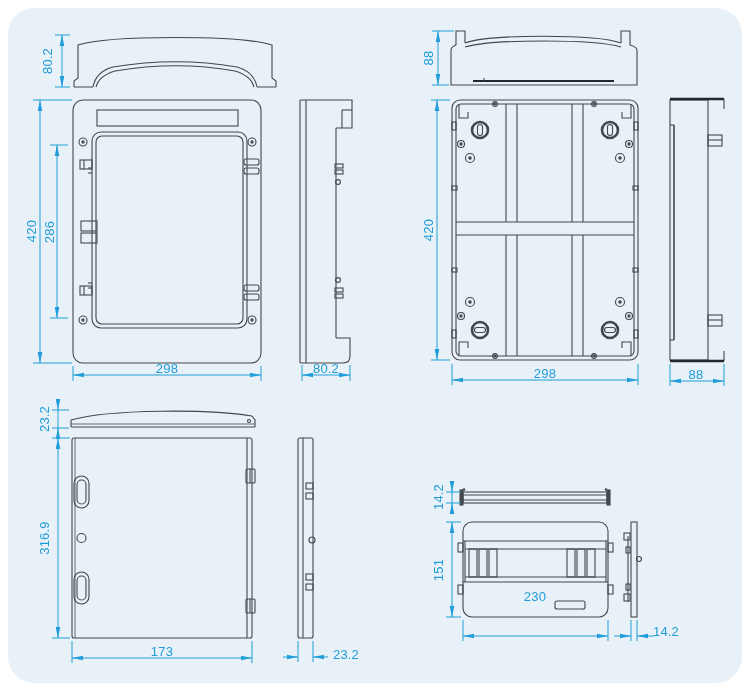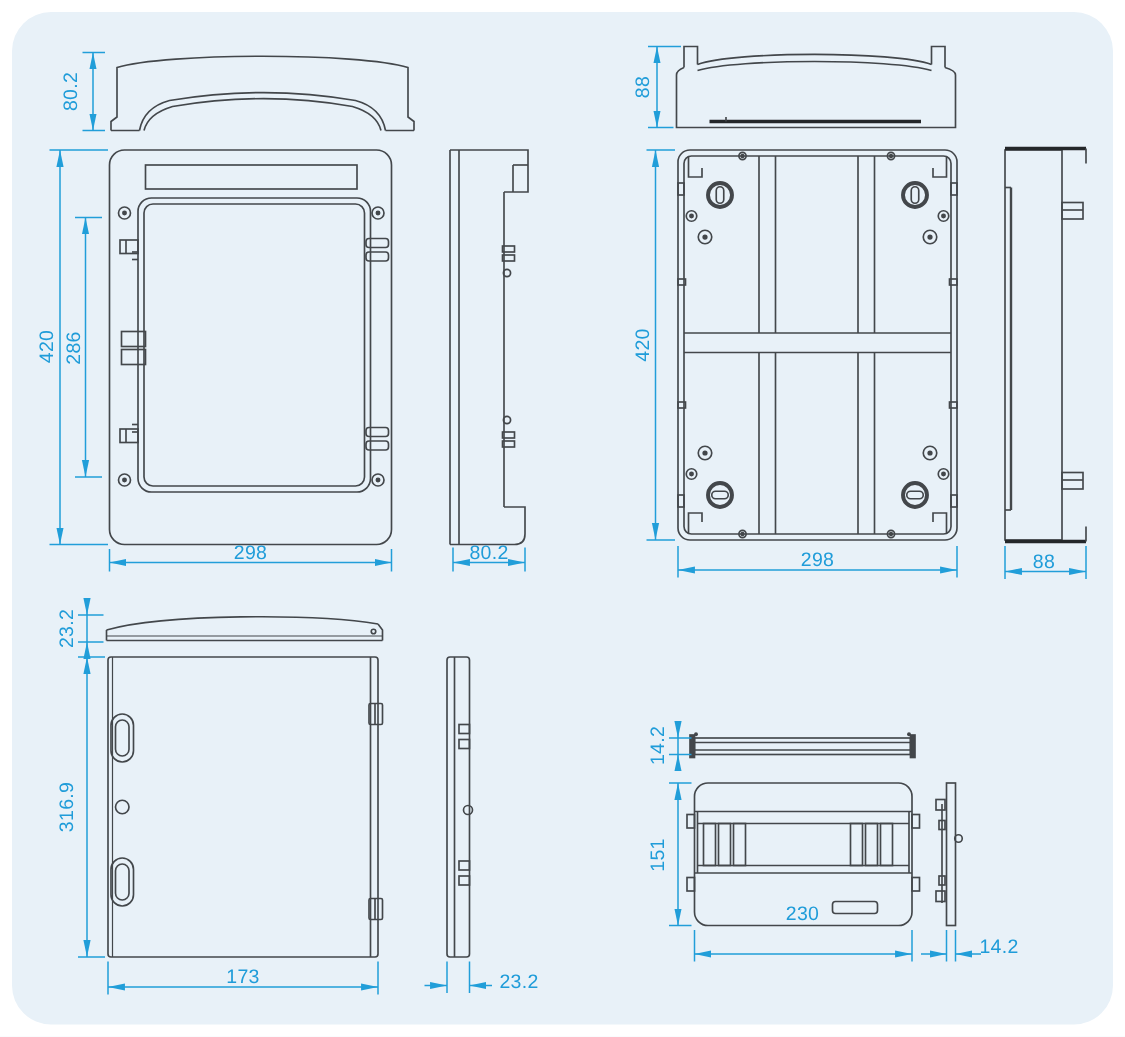--- a/index.html
+++ b/index.html
@@ -361,15 +361,15 @@
   <span class="dim rot" style="left:428px;top:58px">88</span>
   <span class="dim rot" style="left:428px;top:230px">420</span>
   <span class="dim" style="left:545px;top:373px">298</span>
   <span class="dim" style="left:696px;top:374px">88</span>
   <span class="dim rot" style="left:44px;top:419px">23.2</span>
   <span class="dim rot" style="left:44px;top:538px">316.9</span>
   <span class="dim" style="left:162px;top:651px">173</span>
   <span class="dim" style="left:346px;top:654px">23.2</span>
   <span class="dim rot" style="left:438px;top:497px">14.2</span>
   <span class="dim rot" style="left:438px;top:570px">151</span>
-  <span class="dim" style="left:535px;top:609px">230</span>
+  <span class="dim" style="left:535px;top:596px">230</span>
   <span class="dim" style="left:666px;top:631px">14.2</span>
 </div>
 
 </body></html>

